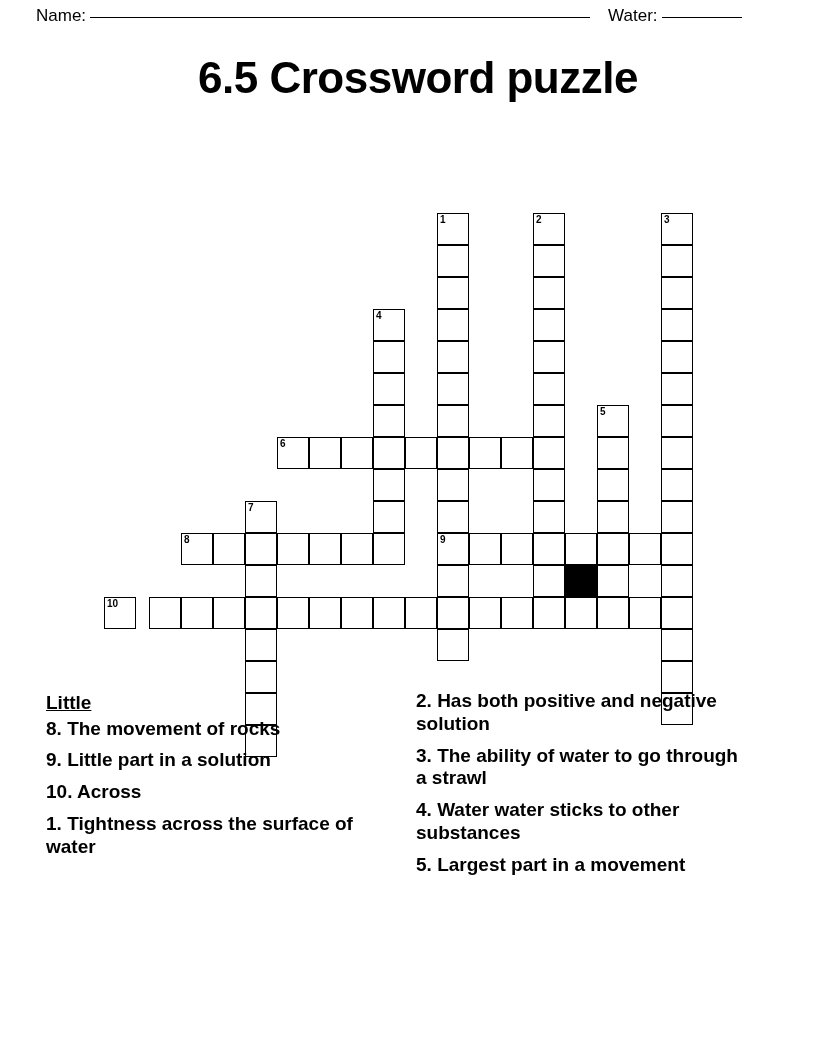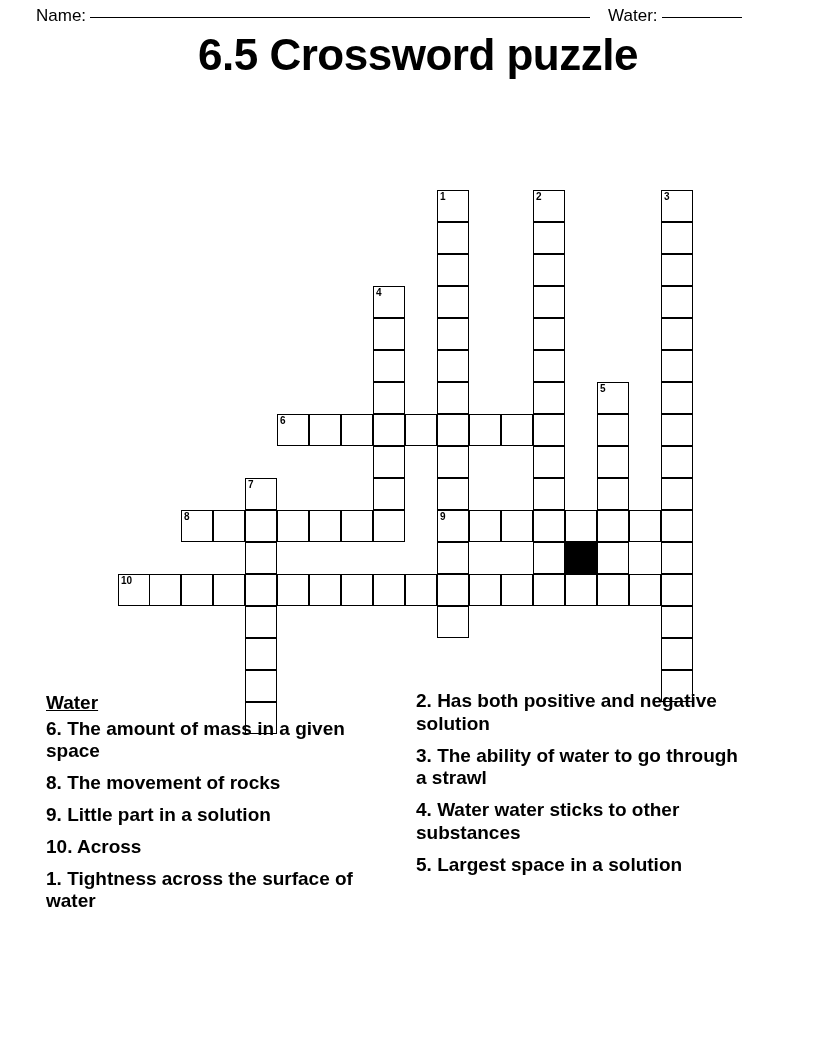--- a/index.html
+++ b/index.html
@@ -36,21 +36,21 @@
   .rule-name { width: 500px; }
   .rule-date { width: 80px; }
   .spacer { flex: 0 0 14px; }
 
   
   .title {
     text-align: center;
     font-size: 44px;
     font-weight: bold;
     letter-spacing: -0.5px;
-    margin: 4px 0 0 0;
+    margin: 27px 0 0 0;
     padding-left: 20px;
   }
 
   
   #grid-wrap {
     position: relative;
     width: 816px;
     height: 580px;
   }
   .cell {
@@ -198,21 +198,21 @@
     <div class="cell" style="left: 565px; top: 430px;"></div>
     <div class="cell" style="left: 597px; top: 430px;"></div>
     <div class="cell" style="left: 629px; top: 430px;"></div>
     <div class="cell" style="left: 661px; top: 430px;"></div>
     <div class="cell" style="left: 245px; top: 462px;"></div>
     <div class="cell" style="left: 437px; top: 462px;"></div>
     <div class="cell" style="left: 533px; top: 462px;"></div>
     <div class="cell filled" style="left: 565px; top: 462px;"></div>
     <div class="cell" style="left: 597px; top: 462px;"></div>
     <div class="cell" style="left: 661px; top: 462px;"></div>
-    <div class="cell" style="left: 118px; top: 494px;">
+    <div class="cell" style="left: 104px; top: 494px;">
       <span class="num">10</span>
     </div>
     <div class="cell" style="left: 149px; top: 494px;"></div>
     <div class="cell" style="left: 181px; top: 494px;"></div>
     <div class="cell" style="left: 213px; top: 494px;"></div>
     <div class="cell" style="left: 245px; top: 494px;"></div>
     <div class="cell" style="left: 277px; top: 494px;"></div>
     <div class="cell" style="left: 309px; top: 494px;"></div>
     <div class="cell" style="left: 341px; top: 494px;"></div>
     <div class="cell" style="left: 373px; top: 494px;"></div>
@@ -230,25 +230,21 @@
     <div class="cell" style="left: 661px; top: 526px;"></div>
     <div class="cell" style="left: 245px; top: 558px;"></div>
     <div class="cell" style="left: 661px; top: 558px;"></div>
     <div class="cell" style="left: 245px; top: 590px;"></div>
     <div class="cell" style="left: 661px; top: 590px;"></div>
     <div class="cell" style="left: 245px; top: 622px;"></div>
   </div>
 
 <div id="clues">
   <div class="clue-col left">
-    <div class="clue-heading">Water</div>
-    <div class="clue">
-      <span class="clue-num">6.</span>
-      <span>The amount of mass in a given space</span>
-    </div>
+    <div class="clue-heading">Little</div>
     <div class="clue">
       <span class="clue-num">8.</span>
       <span>The movement of rocks</span>
     </div>
     <div class="clue">
       <span class="clue-num">9.</span>
       <span>Little part in a solution</span>
     </div>
     <div class="clue">
       <span class="clue-num">10.</span>
@@ -268,16 +264,16 @@
     <div class="clue">
       <span class="clue-num">3.</span>
       <span>The ability of water to go through a strawl</span>
     </div>
     <div class="clue">
       <span class="clue-num">4.</span>
       <span>Water water sticks to other substances</span>
     </div>
     <div class="clue">
       <span class="clue-num">5.</span>
-      <span>Largest space in a solution</span>
+      <span>Largest part in a movement</span>
     </div>
   </div>
 </div>
 
 </body></html>

